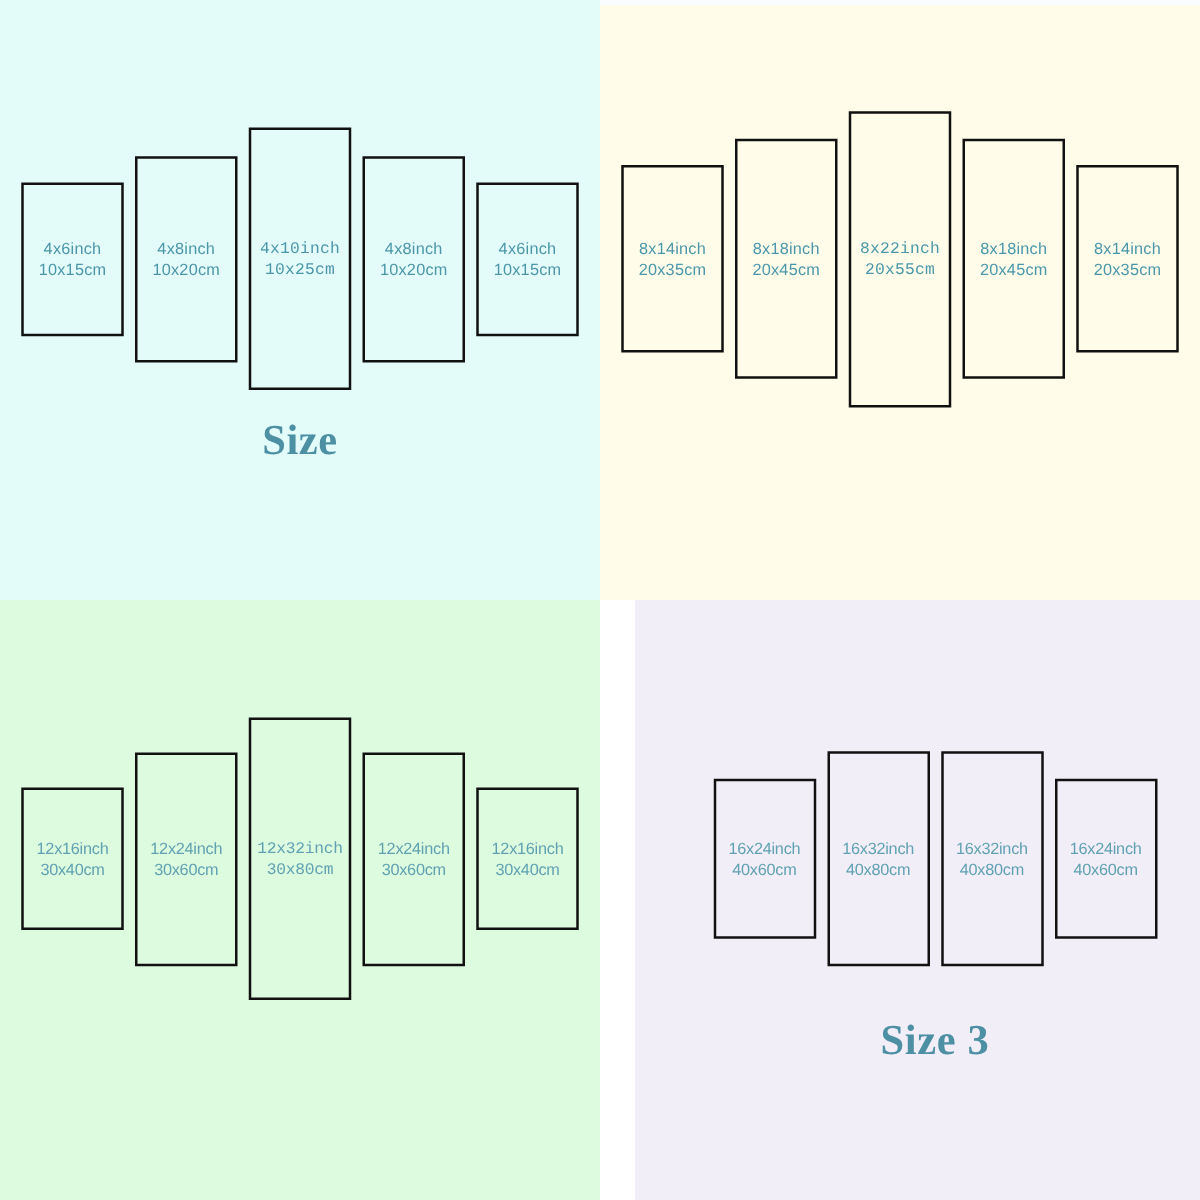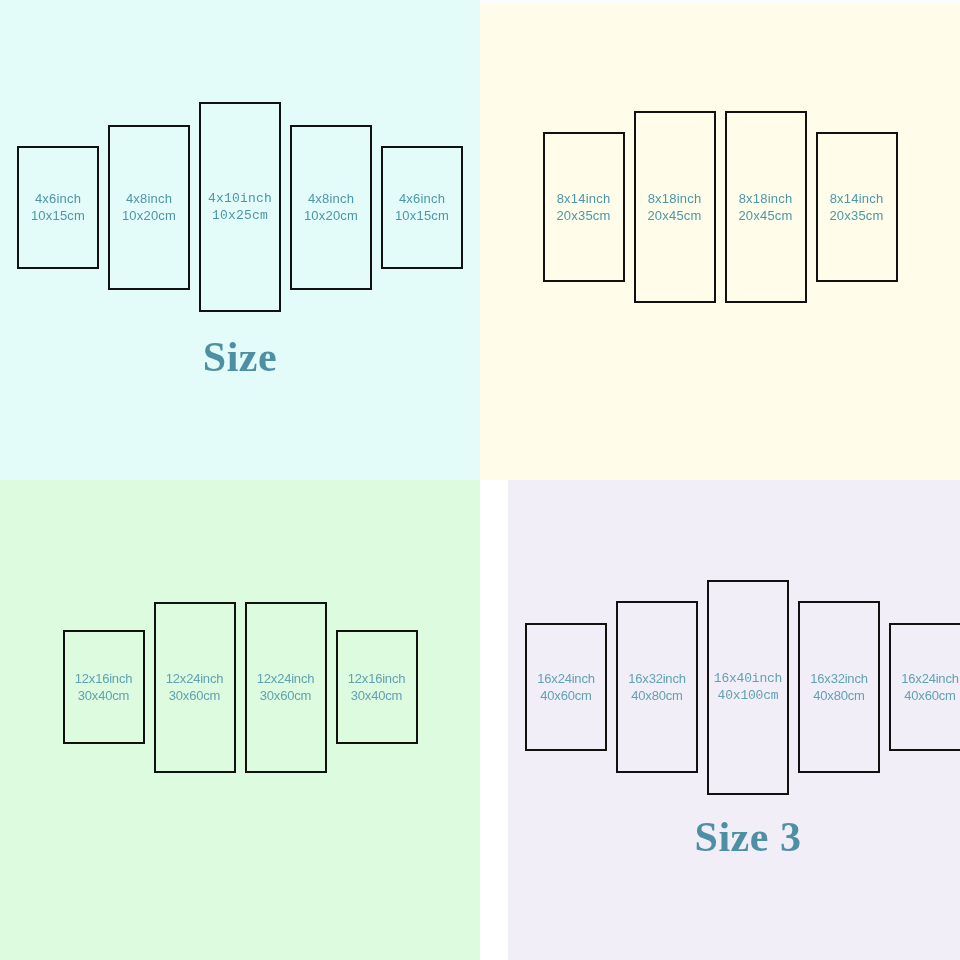--- a/index.html
+++ b/index.html
@@ -56,21 +56,21 @@
   }
   .q0 .label, .q1 .label { color: var(--label-top, #4b97a9); }
   .q2 .label, .q3 .label { color: var(--label-bottom, #60a2b2); letter-spacing: -0.2px; }
   .label span { display: block; }
 
   .title {
     position: absolute; top: 336px; left: 0; width: 100%;
     text-align: center;
     font-family: "Liberation Serif", serif;
     font-weight: 700;
-    font-size: 42px;
+    font-size: 34px;
     line-height: 1;
     color: var(--title, #4d90a4);
     letter-spacing: 0.5px;
   }
 </style>
 </head>
 <body>
 
 <div class="page">
 
@@ -118,20 +118,26 @@
           <span>8x14inch</span>
           <span>20x35cm</span>
         </div>
       </div>
       <div class="panel md">
         <div class="label">
           <span>8x18inch</span>
           <span>20x45cm</span>
         </div>
       </div>
+      <div class="panel lg">
+        <div class="label">
+          <span>8x22inch</span>
+          <span>20x55cm</span>
+        </div>
+      </div>
       <div class="panel md">
         <div class="label">
           <span>8x18inch</span>
           <span>20x45cm</span>
         </div>
       </div>
       <div class="panel sm">
         <div class="label">
           <span>8x14inch</span>
           <span>20x35cm</span>
@@ -147,20 +153,26 @@
           <span>12x16inch</span>
           <span>30x40cm</span>
         </div>
       </div>
       <div class="panel md">
         <div class="label">
           <span>12x24inch</span>
           <span>30x60cm</span>
         </div>
       </div>
+      <div class="panel lg">
+        <div class="label">
+          <span>12x32inch</span>
+          <span>30x80cm</span>
+        </div>
+      </div>
       <div class="panel md">
         <div class="label">
           <span>12x24inch</span>
           <span>30x60cm</span>
         </div>
       </div>
       <div class="panel sm">
         <div class="label">
           <span>12x16inch</span>
           <span>30x40cm</span>
@@ -176,26 +188,20 @@
           <span>16x24inch</span>
           <span>40x60cm</span>
         </div>
       </div>
       <div class="panel md">
         <div class="label">
           <span>16x32inch</span>
           <span>40x80cm</span>
         </div>
       </div>
-      <div class="panel lg">
-        <div class="label">
-          <span>16x40inch</span>
-          <span>40x100cm</span>
-        </div>
-      </div>
       <div class="panel md">
         <div class="label">
           <span>16x32inch</span>
           <span>40x80cm</span>
         </div>
       </div>
       <div class="panel sm">
         <div class="label">
           <span>16x24inch</span>
           <span>40x60cm</span>

